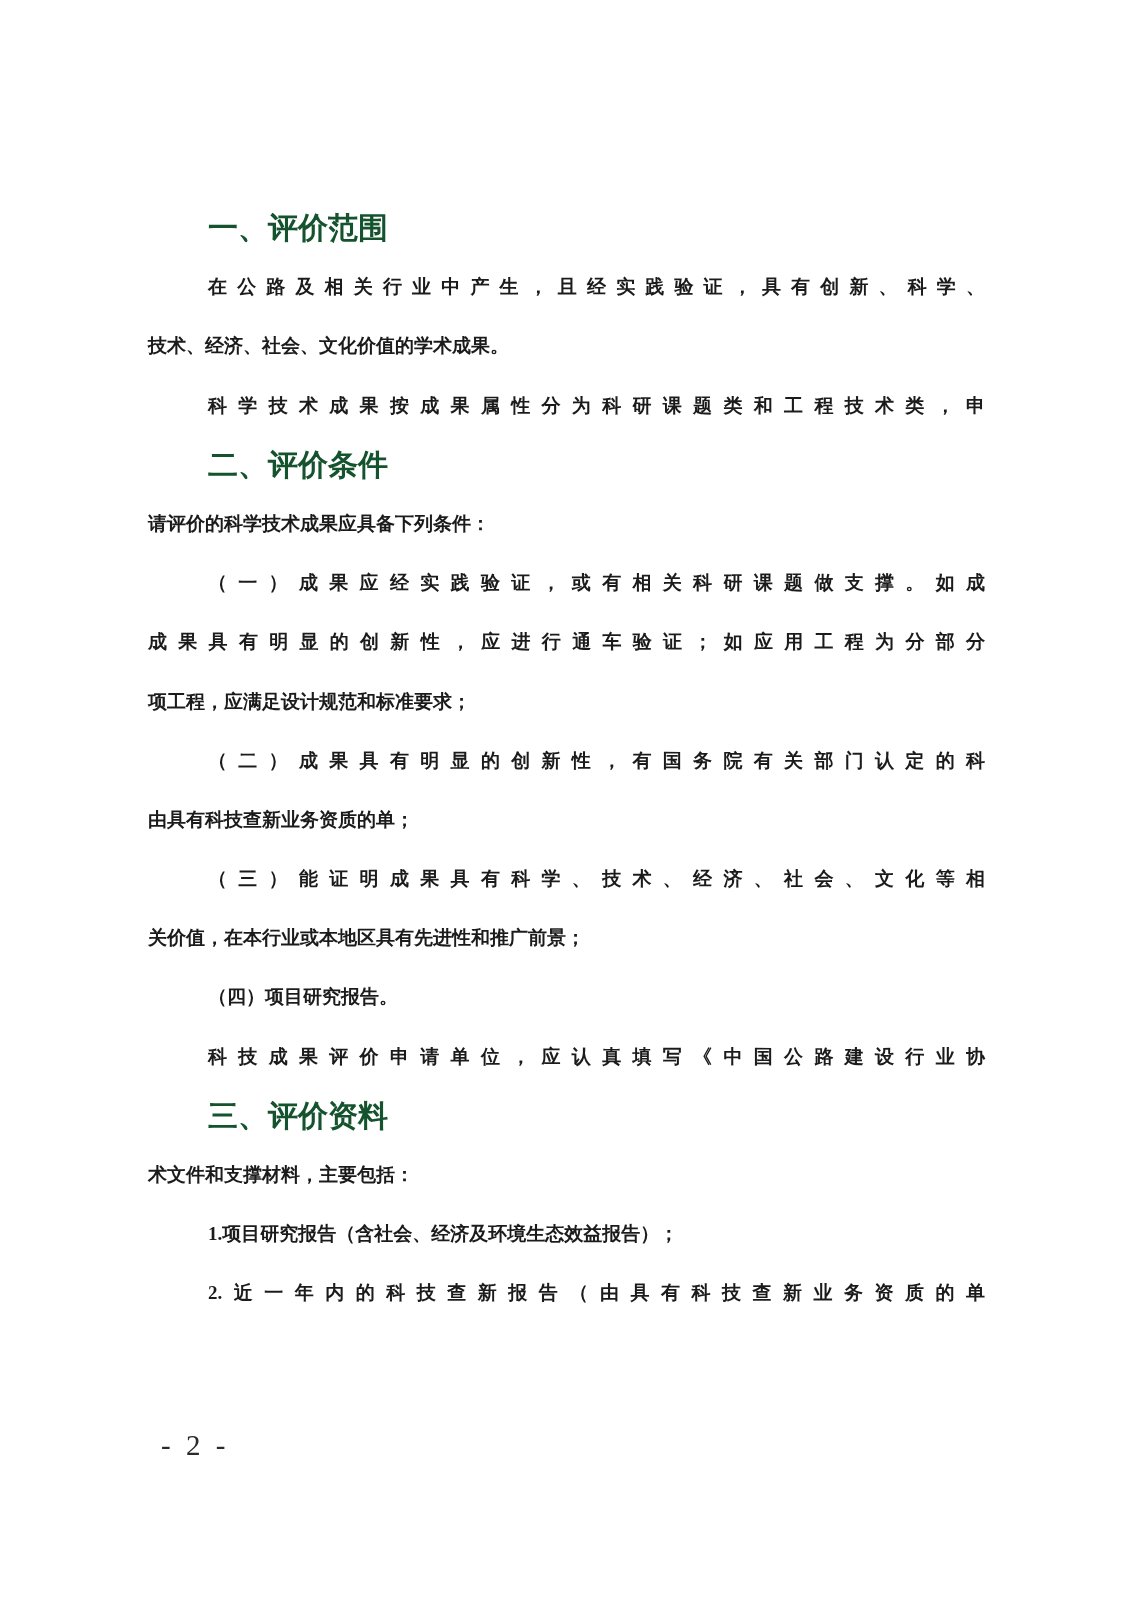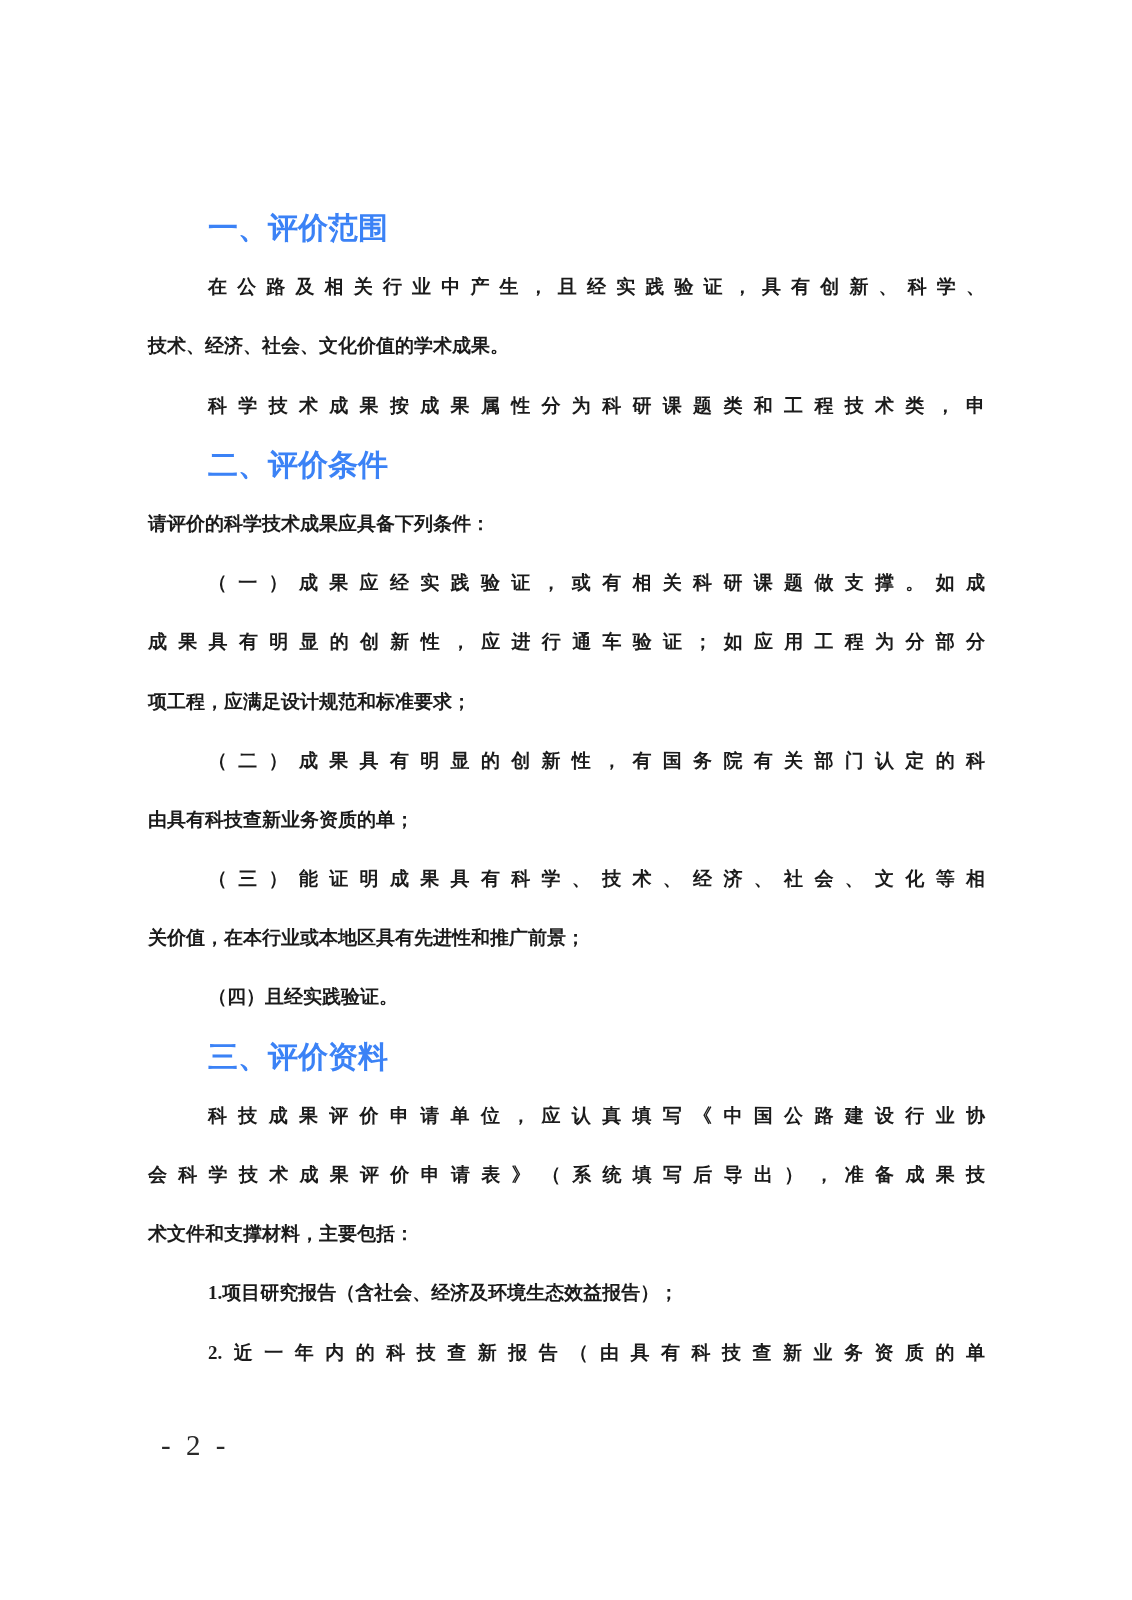--- a/index.html
+++ b/index.html
@@ -36,21 +36,21 @@
   }
   .line.fill {
     text-align: justify;
     text-align-last: justify;
     text-justify: inter-character;
   }
   .line.heading {
     font-family: "Liberation Sans", "DejaVu Sans", sans-serif;
     font-weight: 700;
     font-size: 30px;
-    color: #3b82f6;
+    color: #14532d;
   }
   #page-number {
     position: absolute;
     left: 161px;
     top: 1424px;
     height: 42px;
     line-height: 42px;
     font-size: 29px;
     letter-spacing: 4px;
     font-family: "Liberation Serif", "DejaVu Serif", serif;
@@ -68,22 +68,21 @@
       <div class="line indent fill">科学技术成果按成果属性分为科研课题类和工程技术类，申</div>
       <div class="line heading indent">二、评价条件</div>
       <div class="line">请评价的科学技术成果应具备下列条件：</div>
       <div class="line indent fill">（一）成果应经实践验证，或有相关科研课题做支撑。如成</div>
       <div class="line fill">成果具有明显的创新性，应进行通车验证；如应用工程为分部分</div>
       <div class="line">项工程，应满足设计规范和标准要求；</div>
       <div class="line indent fill">（二）成果具有明显的创新性，有国务院有关部门认定的科</div>
       <div class="line">由具有科技查新业务资质的单；</div>
       <div class="line indent fill">（三）能证明成果具有科学、技术、经济、社会、文化等相</div>
       <div class="line">关价值，在本行业或本地区具有先进性和推广前景；</div>
-      <div class="line indent">（四）且经实践验证。</div>
+      <div class="line indent">（四）项目研究报告。</div>
+      <div class="line indent fill">科技成果评价申请单位，应认真填写《中国公路建设行业协</div>
       <div class="line heading indent">三、评价资料</div>
-      <div class="line indent fill">科技成果评价申请单位，应认真填写《中国公路建设行业协</div>
-      <div class="line fill">会科学技术成果评价申请表》（系统填写后导出），准备成果技</div>
       <div class="line">术文件和支撑材料，主要包括：</div>
       <div class="line indent">1.项目研究报告（含社会、经济及环境生态效益报告）；</div>
       <div class="line indent fill">2.近一年内的科技查新报告（由具有科技查新业务资质的单</div>
     </div>
   <div id="page-number">- 2 -</div>
 </div>
 
 </body></html>

